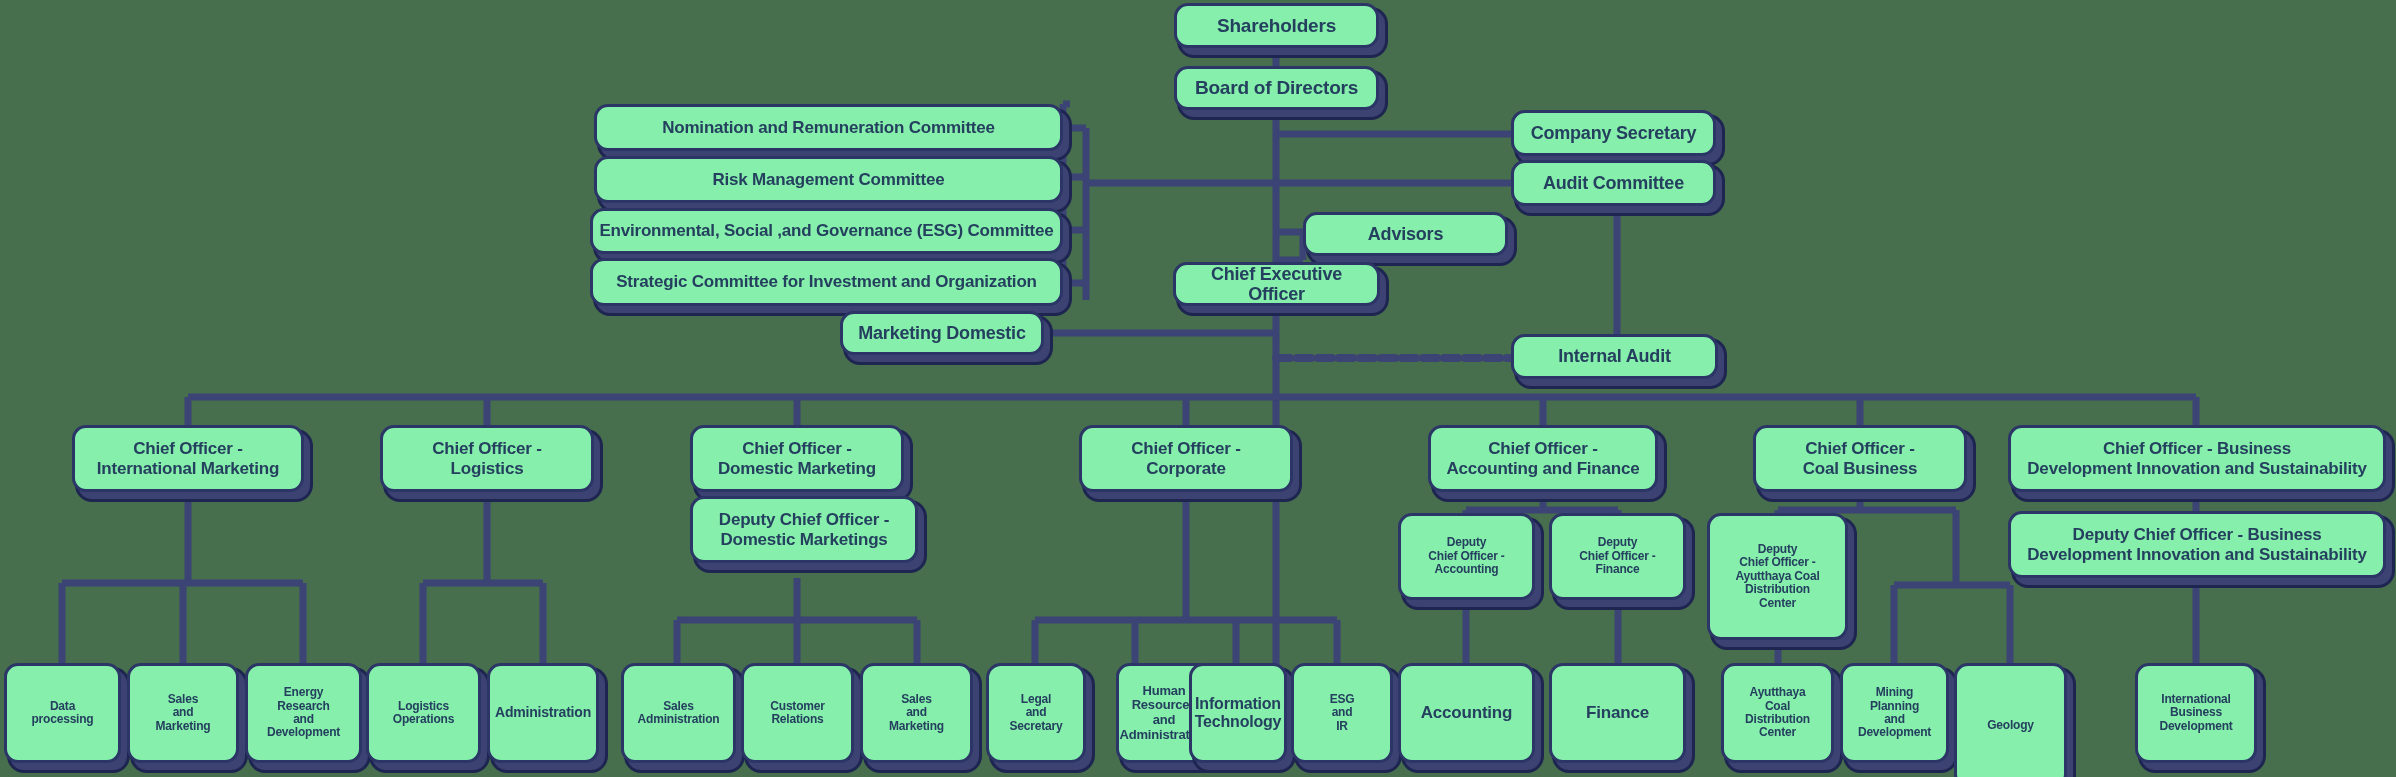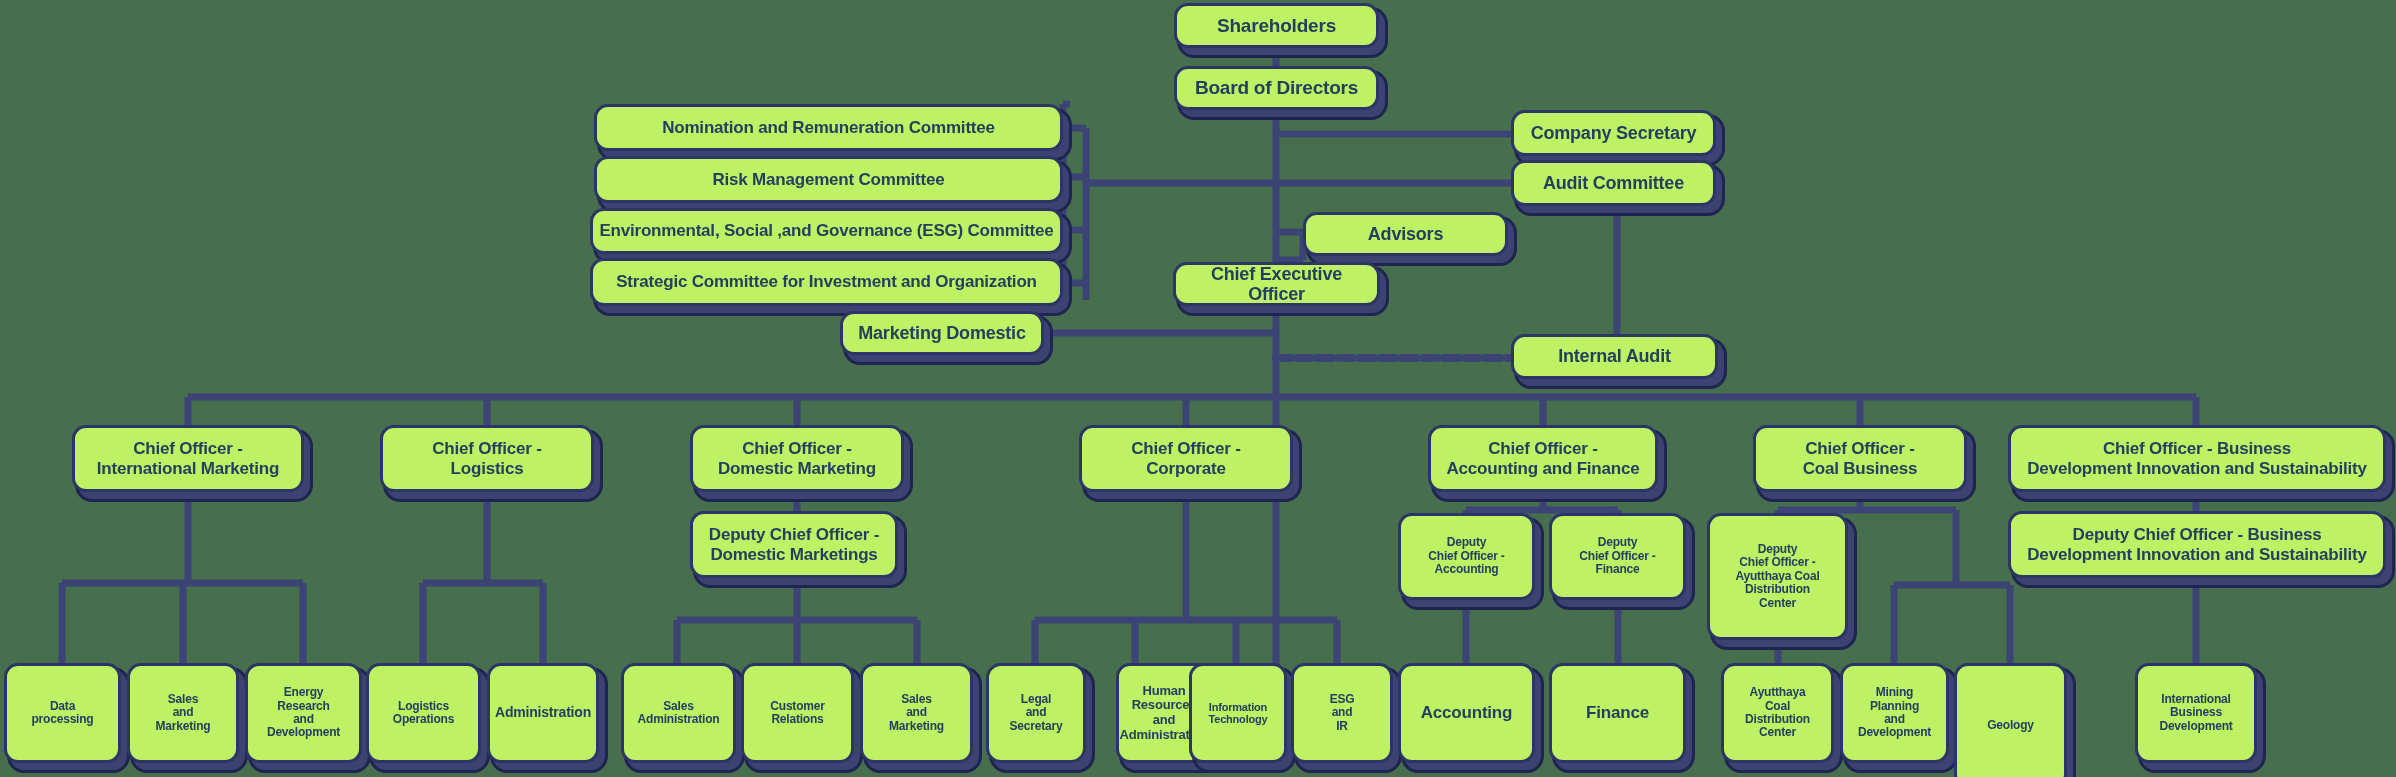--- a/index.html
+++ b/index.html
@@ -13,21 +13,21 @@
 
   
   svg.wires{position:absolute;left:0;top:0;width:2396px;height:777px;pointer-events:none;}
   svg.wires .w{stroke:#3b4475;stroke-width:7;fill:none;stroke-linecap:butt;}
   svg.wires .wd{stroke:#3b4475;stroke-width:8;fill:none;stroke-dasharray:14 7;stroke-linecap:round;}
 
   
   .node{
     position:absolute;
     box-sizing:border-box;
-    background:#bef264;
+    background:#86efac;
     border:3px solid #2b3566;
     border-radius:14px;
     color:#24405e;
     font-weight:bold;
     display:flex;align-items:center;justify-content:center;
     text-align:center;
     line-height:1.12;
     letter-spacing:-0.2px;
     box-shadow:6px 7px 0 0 #3c4272, 6px 7px 0 3px #1d2550;
     z-index:5;
@@ -210,21 +210,21 @@
   <div class="node f17" style="left:1753px;top:425px;width:214px;height:67px;white-space:pre-line;">
     <span>Chief Officer -
 Coal Business</span>
   </div>
 
   <div class="node f17" style="left:2008px;top:425px;width:378px;height:67px;white-space:pre-line;">
     <span>Chief Officer - Business
 Development Innovation and Sustainability</span>
   </div>
 
-  <div class="node f17" style="left:690px;top:511px;width:208px;height:67px;white-space:pre-line;">
+  <div class="node f17" style="left:690px;top:496px;width:228px;height:67px;white-space:pre-line;">
     <span>Deputy Chief Officer -
 Domestic Marketings</span>
   </div>
 
   <div class="node f16" style="left:1398px;top:513px;width:137px;height:87px;white-space:pre-line;">
     <span>Deputy
 Chief Officer -
 Accounting</span>
   </div>
 
@@ -296,21 +296,21 @@
 Secretary</span>
   </div>
 
   <div class="node f13" style="left:1090px;top:663px;width:96px;height:100px;white-space:pre-line;margin-left:26px;">
     <span>Human
 Resources
 and
 Administration</span>
   </div>
 
-  <div class="node f15" style="left:1189px;top:663px;width:98px;height:100px;white-space:pre-line;font-size:11px;">
+  <div class="node f15" style="left:1189px;top:663px;width:98px;height:100px;white-space:pre-line;font-size:16px;">
     <span>Information
 Technology</span>
   </div>
 
   <div class="node f16" style="left:1291px;top:663px;width:102px;height:100px;white-space:pre-line;">
     <span>ESG
 and
 IR</span>
   </div>
 

